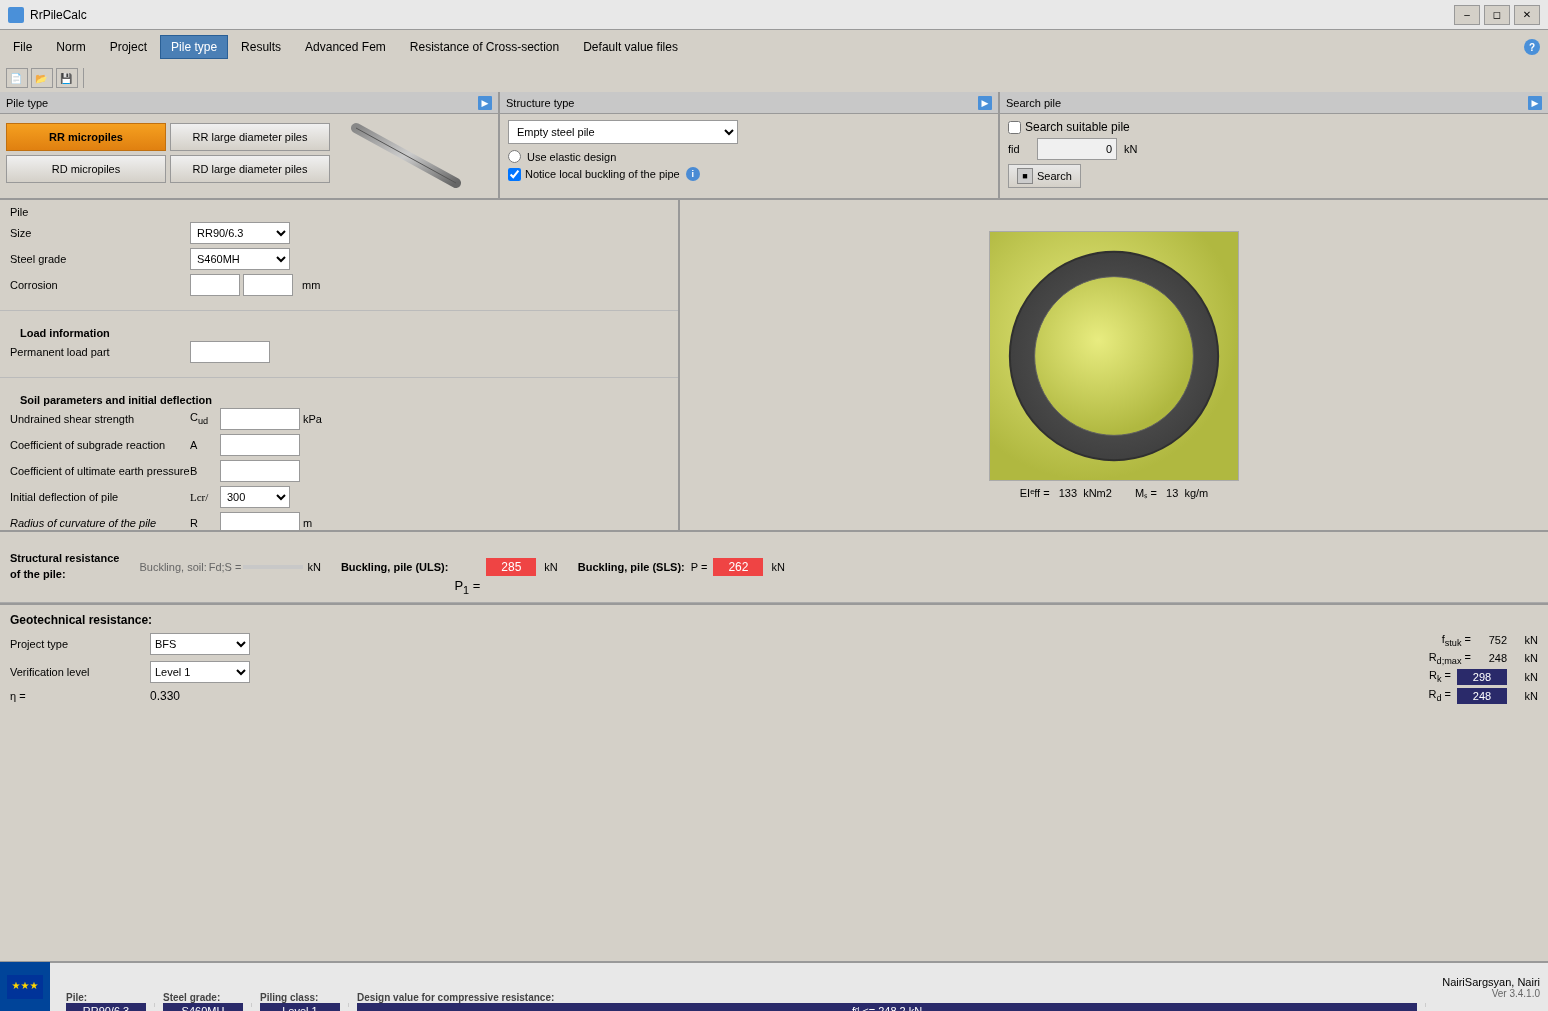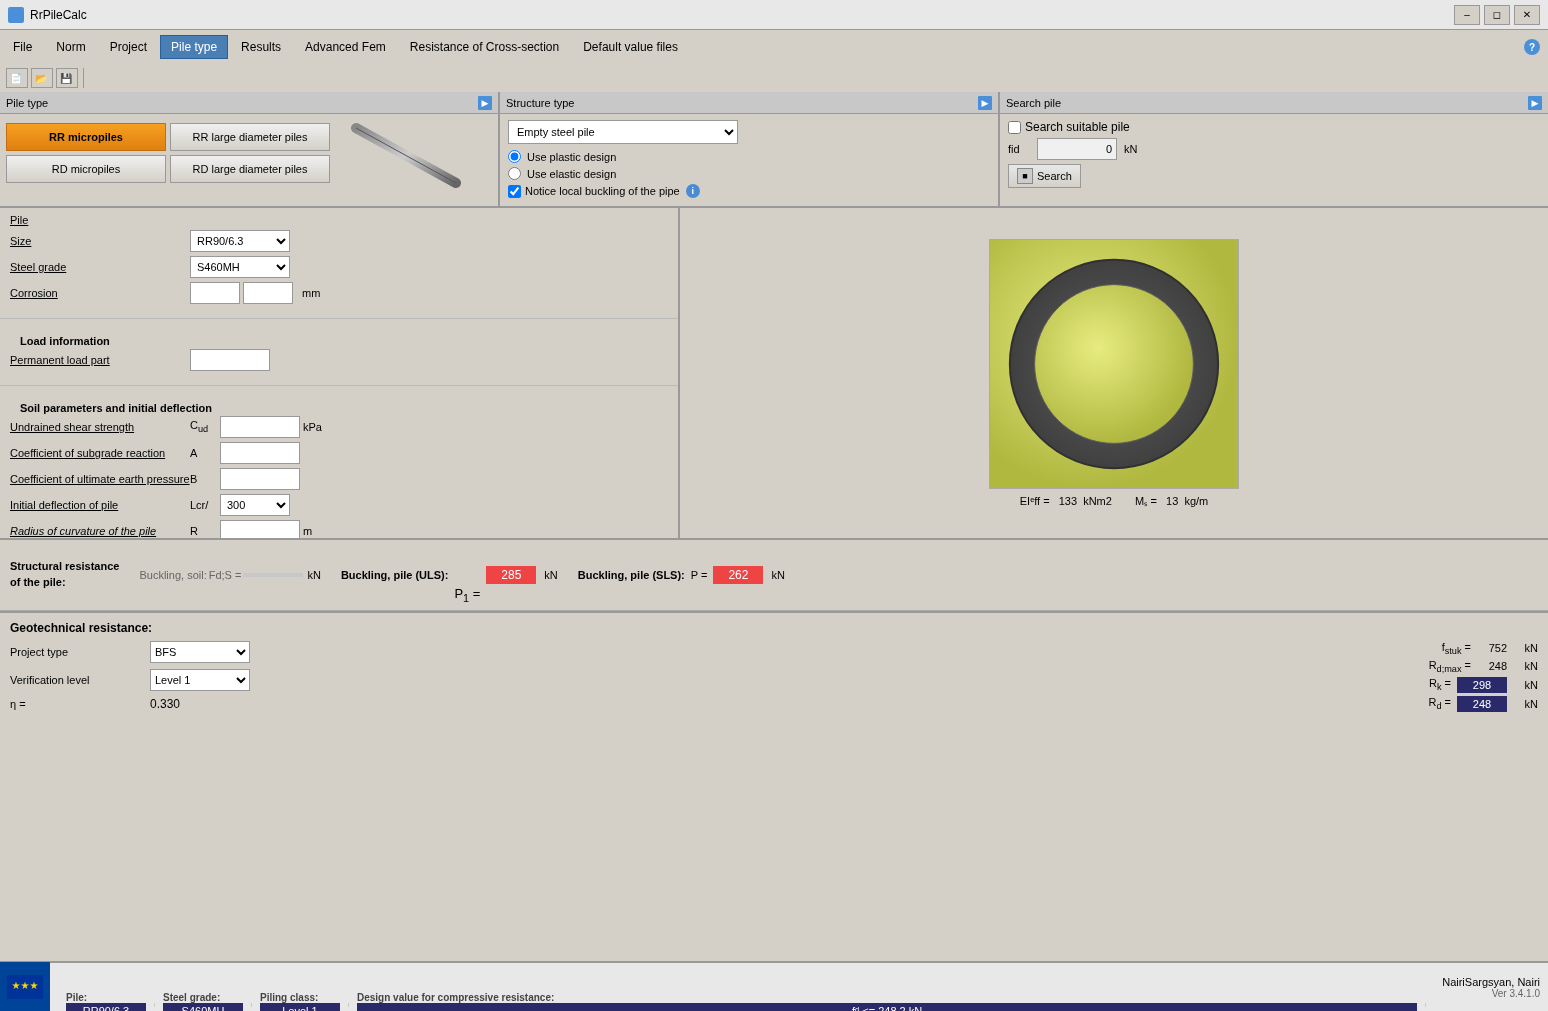--- a/index.html
+++ b/index.html
@@ -51,21 +51,21 @@
     .search-btn-icon { width: 16px; height: 16px; background: #ccc; border: 1px solid #888; display: flex; align-items: center; justify-content: center; font-size: 9px; }
 
     
     .middle-section { display: flex; flex-direction: row; background: #d4d0c8; height: 330px; }
     .pile-props-panel { width: 680px; border-right: 2px solid #999; overflow: hidden; }
     .pile-diagram-panel { flex: 1; display: flex; flex-direction: column; align-items: center; justify-content: center; padding: 8px; }
 
     
     .form-section { padding: 6px 10px; }
     .form-row { display: flex; align-items: center; margin-bottom: 4px; }
-    .form-label { width: 180px; font-size: 11px; text-decoration: underline; }
+    .form-label { width: 180px; font-size: 11px; }
     .form-input { height: 22px; border: 1px solid #999; background: white; font-size: 11px; padding: 0 4px; }
     .form-input-sm { width: 50px; }
     .form-input-md { width: 80px; text-align: right; }
     .form-select { height: 22px; border: 1px solid #999; background: white; font-size: 11px; padding: 0 2px; width: 100px; }
 
     .section-title { font-size: 11px; font-weight: bold; padding: 2px 10px; margin-top: 4px; }
     .italic-label { font-style: italic; font-size: 11px; }
 
     
     .structural-resistance { background: #d4d0c8; border-top: 2px solid #999; border-bottom: 1px solid #aaa; padding: 6px 10px; display: flex; align-items: center; gap: 20px; }
@@ -186,24 +186,20 @@
     </div>
     <div class="structure-content">
       <div class="dropdown-row">
         <select class="select-field">
           <option>Empty steel pile</option>
           <option>Concrete filled</option>
           <option>Steel with casing</option>
         </select>
       </div>
       <div class="radio-row">
-        <input type="radio" name="design" value="plastic" checked="" style="">
-        <span>Use plastic design</span>
-      </div>
-      <div class="radio-row">
         <input type="radio" name="design" value="elastic" style="">
         <span>Use elastic design</span>
       </div>
       <div class="checkbox-row">
         <input type="checkbox" checked="" style="">
         <span>Notice local buckling of the pipe</span>
         <div class="info-icon">i</div>
       </div>
     </div>
   </div>
@@ -286,21 +282,21 @@
         <span style="font-size:11px;width:30px;">A</span>
         <input class="form-input form-input-md" type="text" style="">
       </div>
       <div class="form-row">
         <span class="form-label">Coefficient of ultimate earth pressure</span>
         <span style="font-size:11px;width:30px;">B</span>
         <input class="form-input form-input-md" type="text" style="">
       </div>
       <div class="form-row">
         <span class="form-label">Initial deflection of pile</span>
-        <span style="font-size:11px;width:30px;">Lcr/</span>
+        <span style="font-size:11px;width:30px;font-family:Liberation Serif, serif;">Lcr/</span>
         <select class="form-select" style="width:70px;">
           <option>300</option>
           <option>400</option>
           <option>600</option>
         </select>
       </div>
       <div class="form-row">
         <span class="form-label italic-label">Radius of curvature of the pile</span>
         <span style="font-size:11px;width:30px;">R</span>
         <input class="form-input form-input-md" type="text" style="">

